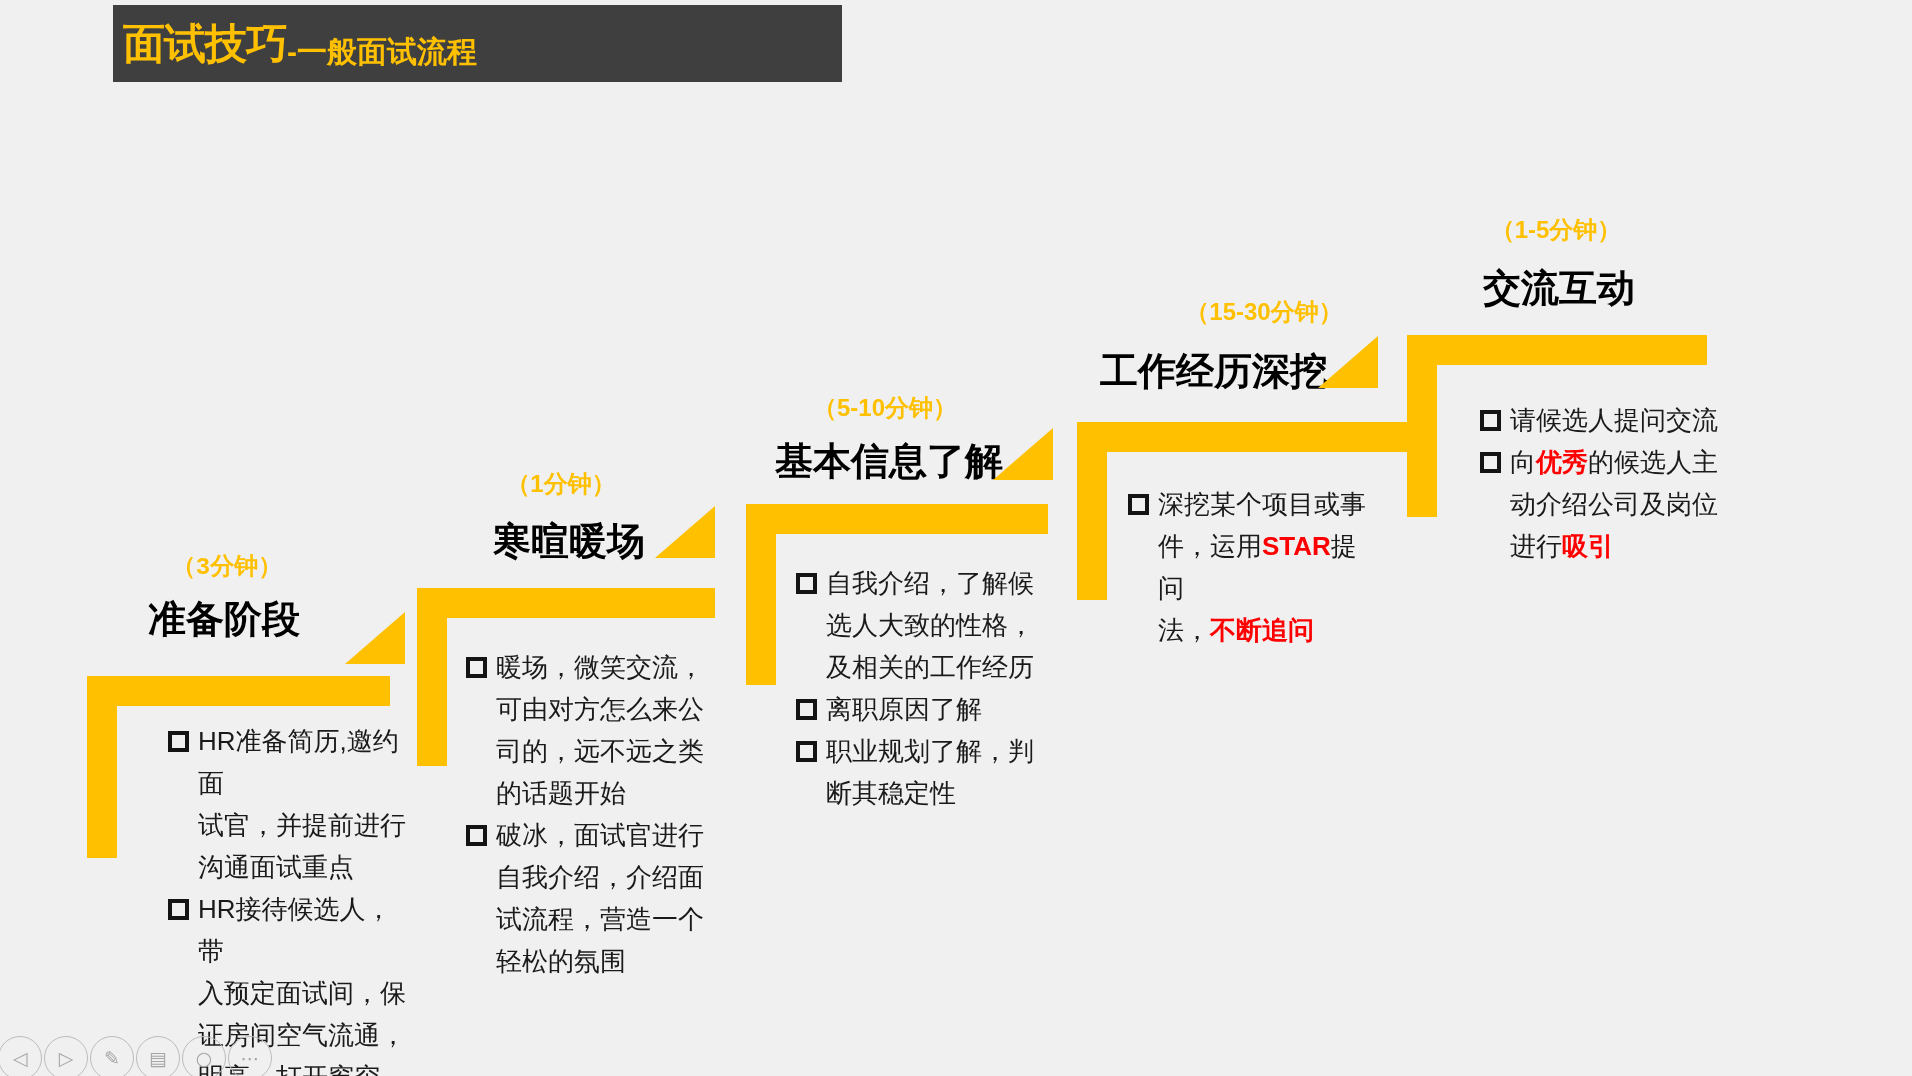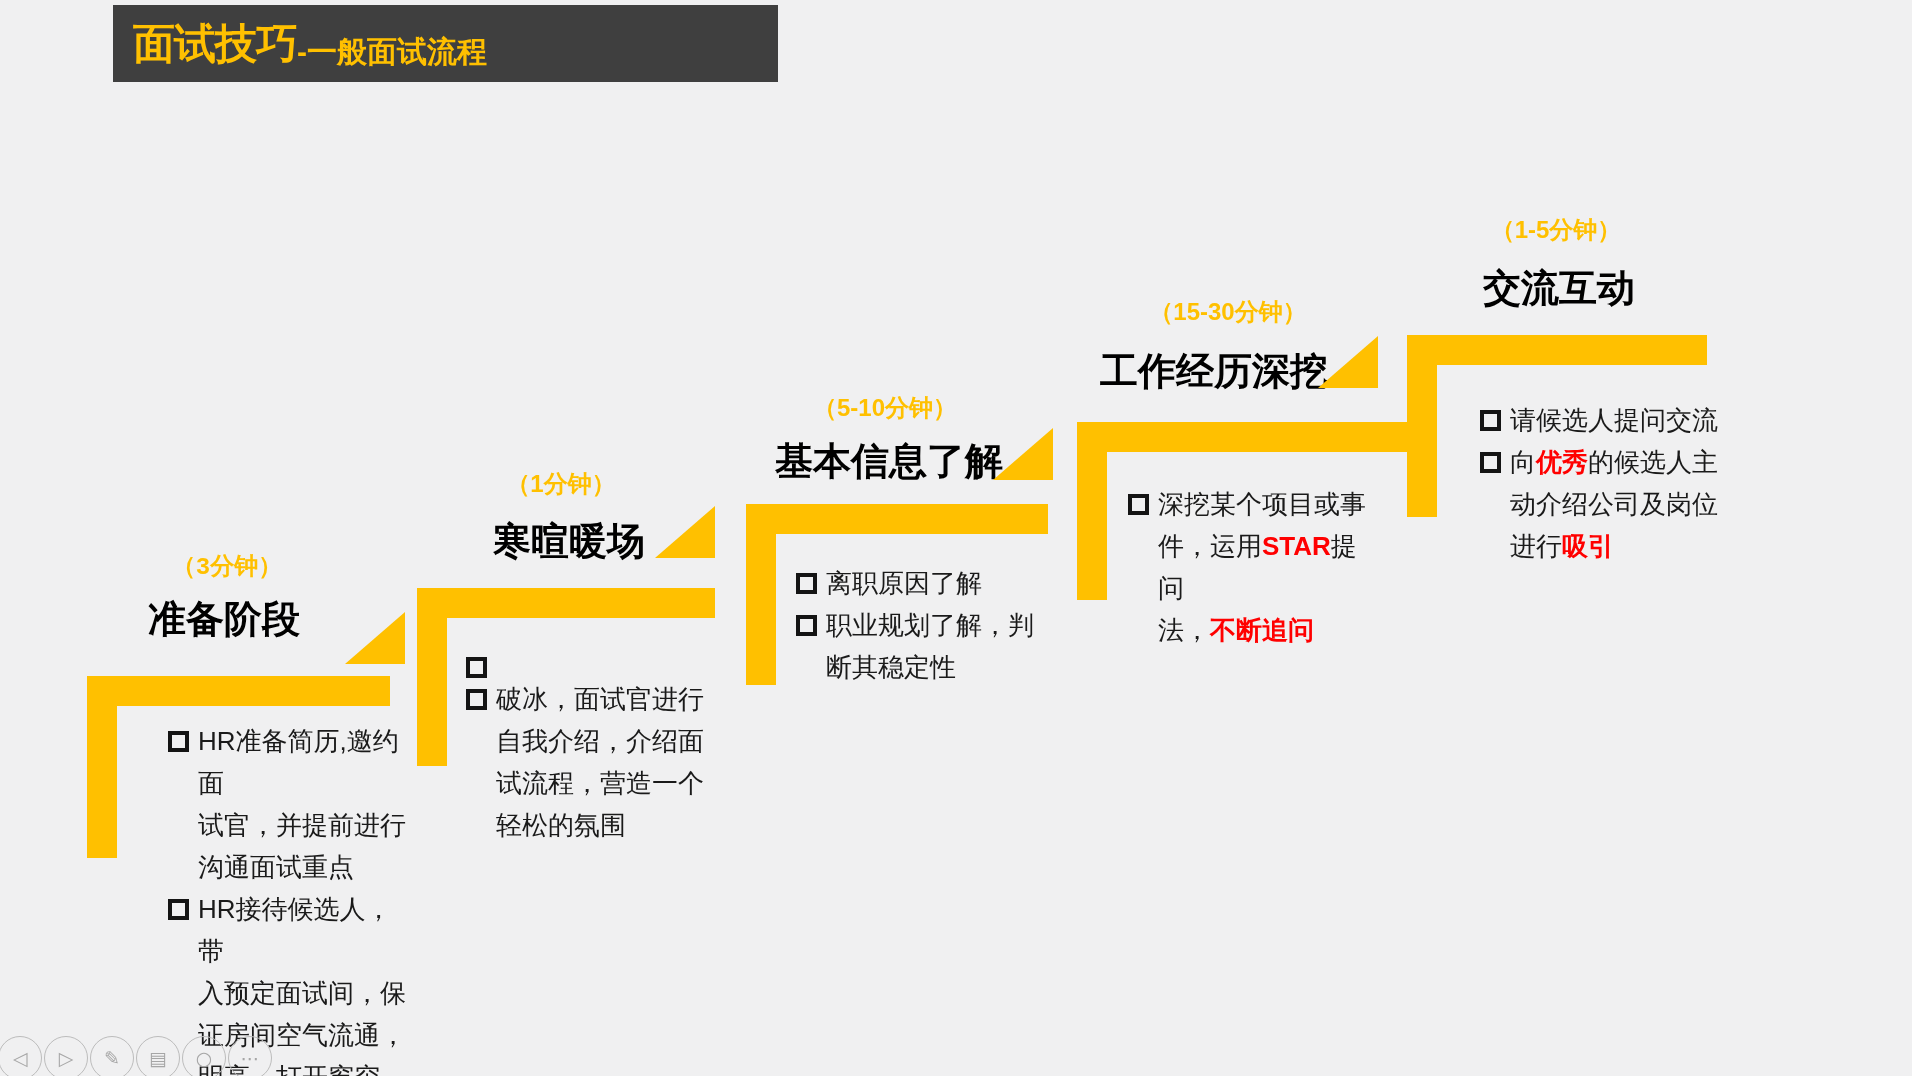--- a/index.html
+++ b/index.html
@@ -2,23 +2,23 @@
 <html><head>
 <meta charset="utf-8">
 <style>
   html,body{margin:0;padding:0;background:#e8e8e9;}
   .slide{
     position:relative;width:1912px;height:1076px;overflow:hidden;
     background:var(--bg,#F0F0F1);
     font-family:"Liberation Sans", sans-serif;
   }
   .titlebar{
-    position:absolute;left:113px;top:5px;width:665px;height:77px;
+    position:absolute;left:113px;top:5px;width:729px;height:77px;
     background:var(--titlebar,#3F3F3F);
-    display:flex;align-items:center;padding-left:20px;box-sizing:border-box;
+    display:flex;align-items:center;padding-left:10px;box-sizing:border-box;
   }
   .t-main{font-size:42px;font-weight:bold;color:var(--accent,#FFC000);letter-spacing:-1px;}
   .t-sub{font-size:30px;font-weight:bold;color:var(--accent,#FFC000);margin-top:18px;}
 
   .time{position:absolute;width:180px;text-align:center;font-size:24px;font-weight:bold;color:var(--accent,#FFC000);white-space:nowrap;}
   .head{position:absolute;font-size:38px;font-weight:bold;color:#000;white-space:nowrap;}
   .tri{position:absolute;width:0;height:0;border-bottom:52px solid var(--accent,#FFC000);border-left:60px solid transparent;}
   .hbar{position:absolute;height:30px;background:var(--accent,#FFC000);}
   .vbar{position:absolute;width:30px;background:var(--accent,#FFC000);}
 
@@ -71,55 +71,65 @@
 
   <div class="stage">
     <div class="time" style="left: 471px; top: 468px;">（1分钟）</div>
     <div class="head" style="left: 493px; top: 516px;">寒暄暖场</div>
     <div class="tri" style="left: 655px; top: 506px;"></div>
     <div class="hbar" style="left: 417px; top: 588px; width: 298px;"></div>
     <div class="vbar" style="left: 417px; top: 588px; height: 178px;"></div>
     <div class="bullets" style="left: 458px; top: 646px;">
   <div class="bullet">
     <span class="marker"></span>
+    <span class="btext"><span>暖场，微笑交流，
+可由对方怎么来公
+司的，远不远之类
+的话题开始</span></span>
   </div>
 
   <div class="bullet">
     <span class="marker"></span>
     <span class="btext"><span>破冰，面试官进行
 自我介绍，介绍面
 试流程，营造一个
 轻松的氛围</span></span>
   </div>
 </div>
   </div>
 
   <div class="stage">
     <div class="time" style="left: 795px; top: 392px;">（5-10分钟）</div>
     <div class="head" style="left: 775px; top: 436px;">基本信息了解</div>
     <div class="tri" style="left: 993px; top: 428px;"></div>
     <div class="hbar" style="left: 746px; top: 504px; width: 302px;"></div>
     <div class="vbar" style="left: 746px; top: 504px; height: 181px;"></div>
     <div class="bullets" style="left: 788px; top: 562px;">
+  <div class="bullet">
+    <span class="marker"></span>
+    <span class="btext"><span>自我介绍，了解候
+选人大致的性格，
+及相关的工作经历</span></span>
+  </div>
 
   <div class="bullet">
     <span class="marker"></span>
     <span class="btext"><span>离职原因了解</span></span>
   </div>
 
   <div class="bullet">
     <span class="marker"></span>
     <span class="btext"><span>职业规划了解，判
 断其稳定性</span></span>
   </div>
 </div>
   </div>
 
   <div class="stage">
-    <div class="time" style="left: 1138px; top: 296px;">（15-30分钟）</div>
+    <div class="time" style="left: 1174px; top: 296px;">（15-30分钟）</div>
     <div class="head" style="left: 1100px; top: 346px;">工作经历深挖</div>
     <div class="tri" style="left: 1318px; top: 336px;"></div>
     <div class="hbar" style="left: 1077px; top: 422px; width: 360px;"></div>
     <div class="vbar" style="left: 1077px; top: 422px; height: 178px;"></div>
     <div class="bullets" style="left: 1120px; top: 483px;">
 
   <div class="bullet">
     <span class="marker"></span>
     <span class="btext"><span>深挖某个项目或事
 件，运用</span><span class="red">STAR</span><span>提问

